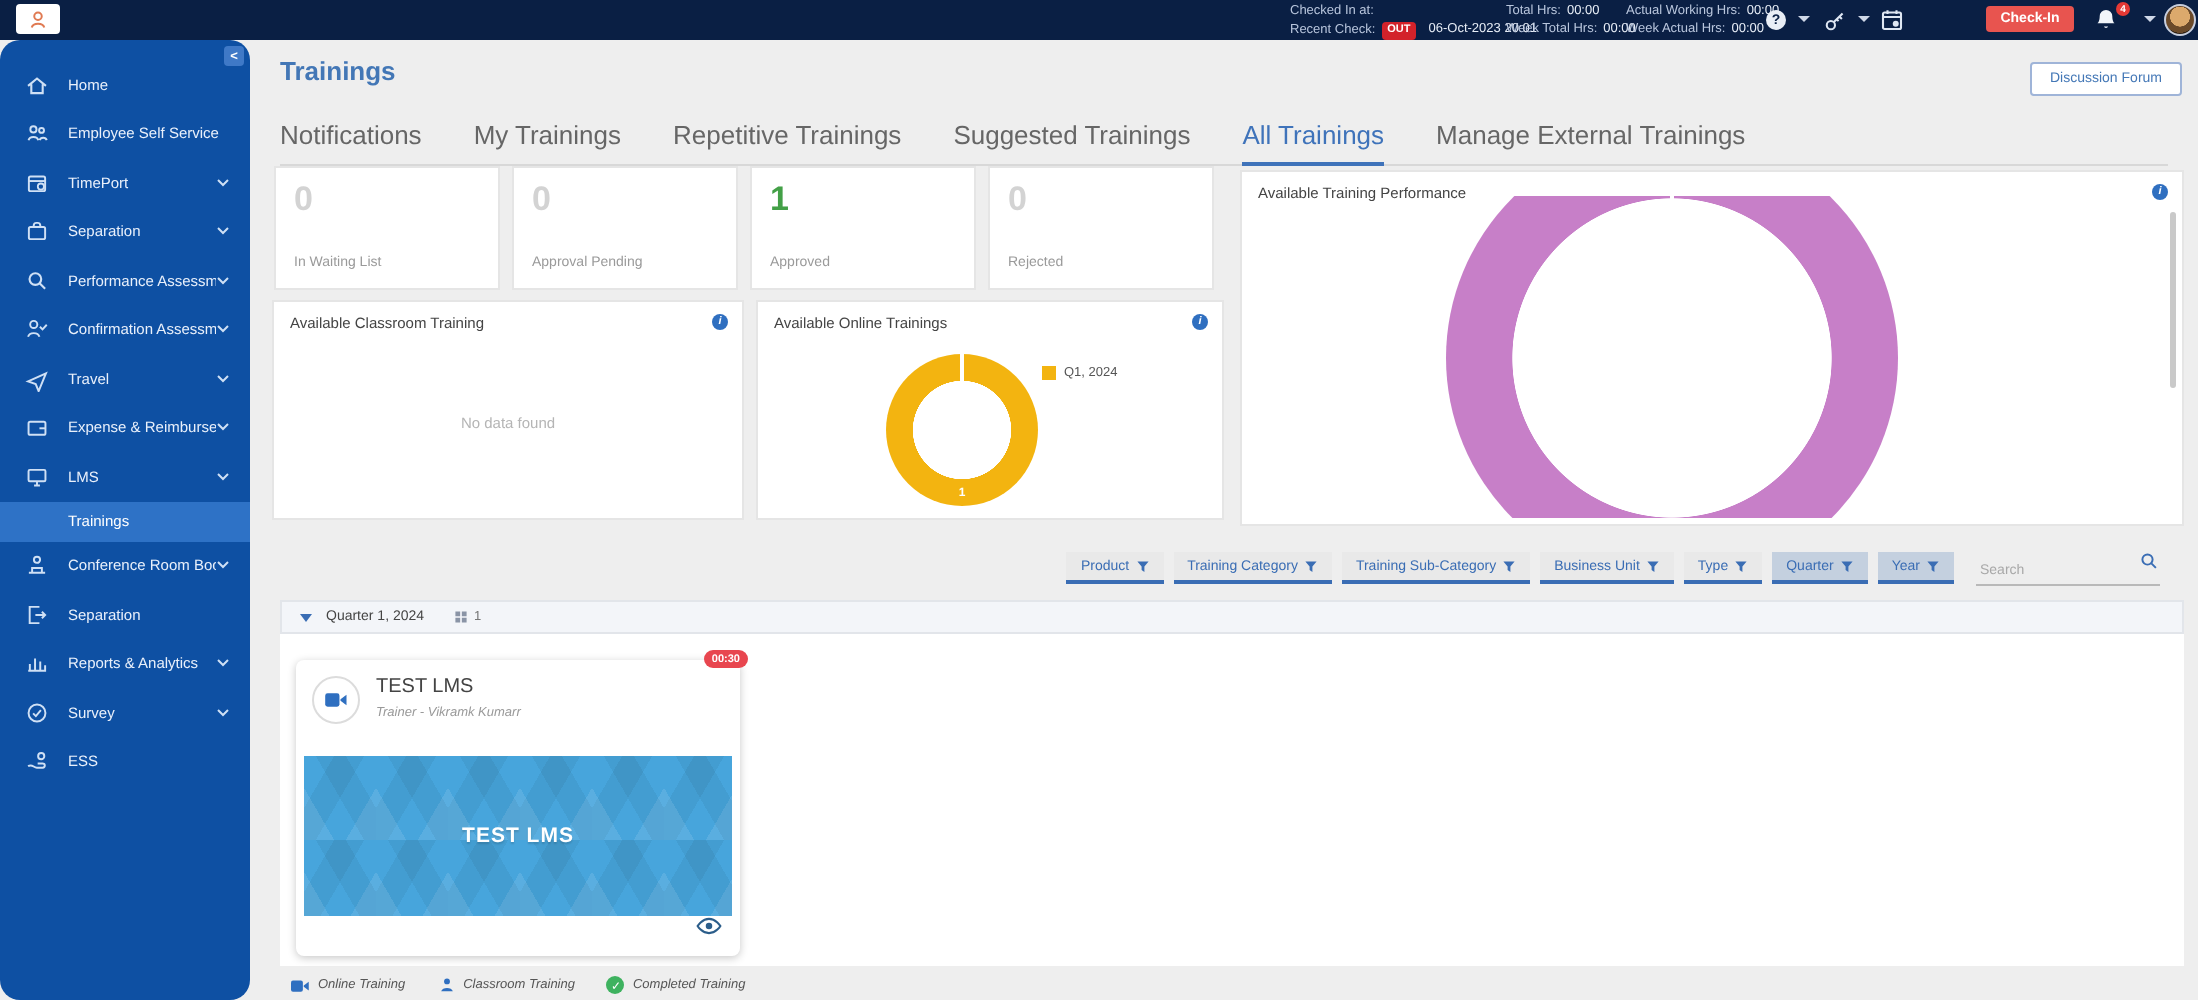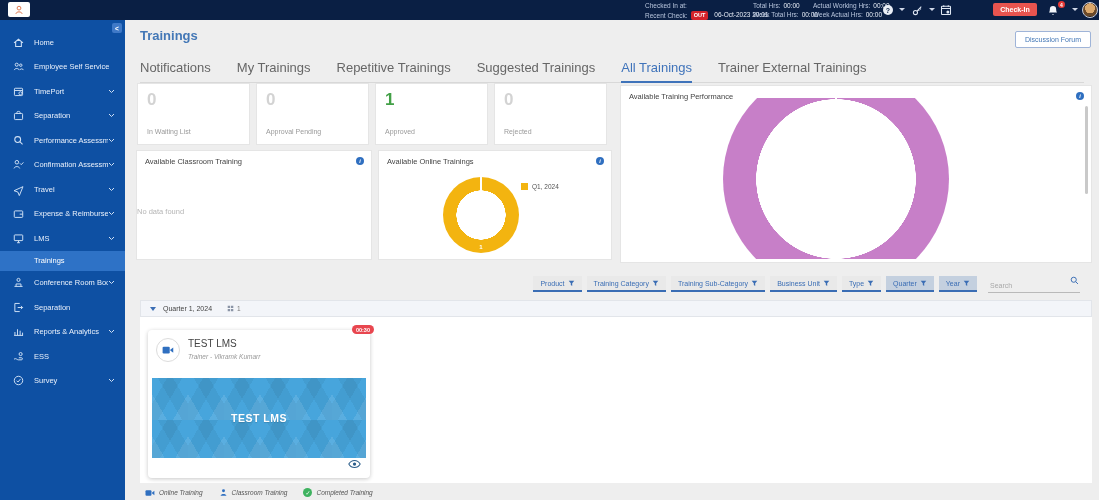--- a/index.html
+++ b/index.html
@@ -21,21 +21,21 @@
                  font-size:7px; font-weight:bold; display:flex; align-items:center; justify-content:center; }
   .checkin-btn { position:absolute; left:993px; top:3px; width:44px; height:13px; background:#e8544f; border:none;
                  border-radius:2px; color:#fff; font-size:7px; font-weight:bold; font-family:inherit; cursor:pointer; }
   .bell-wrap { position:absolute; left:1047px; top:3px; width:14px; height:14px; }
   .bell-badge { position:absolute; right:-4px; top:-2px; min-width:7px; height:7px; background:#e53935; border-radius:4px;
                 color:#fff; font-size:5px; font-weight:bold; display:flex; align-items:center; justify-content:center; padding:0 1px; }
   .avatar { position:absolute; left:1082px; top:2px; width:16px; height:16px; border-radius:50%;
             background:radial-gradient(circle at 50% 38%, #dca96c 0 44%, #6b4a2a 45% 72%, #2e2013 73% 100%); border:1px solid #c7cede; }
 
   
-  .sidebar { position:absolute; left:0; top:20px; width:125px; height:480px; background:#0e50a3; z-index:4; padding-top:10px; }
+  .sidebar { position:absolute; left:0; top:20px; width:125px; height:480px; background:#0e50a3; z-index:4; padding-top:10px;border-radius:10px; }
   .collapse-chip { position:absolute; right:3px; top:3px; width:10px; height:10px; background:#3f79c7; border-radius:2px;
                    color:#fff; font-size:6.5px; font-weight:bold; display:flex; align-items:center; justify-content:center; cursor:pointer; }
   .side-item { height:24.5px; display:flex; align-items:center; padding:0 10px 0 12px; color:#e9f0fb; font-size:7.5px; cursor:pointer; }
   .side-item .s-ic { width:13px; height:13px; margin-right:9px; flex:0 0 13px; color:#cfe0f5; }
   .side-item .s-label { flex:1; white-space:nowrap; overflow:hidden; }
   .side-item .s-chev { flex:0 0 7px; }
   .side-subitem { height:20px; display:flex; align-items:center; padding-left:34px; background:#2e72c6;
                   color:#ffffff; font-size:7.5px; cursor:pointer; }
 
   
@@ -60,21 +60,21 @@
              color:#fff; font-size:5.5px; font-weight:bold; display:flex; align-items:center; justify-content:center;
              font-style:italic; cursor:pointer; }
   .panel-cats { left:495px; top:65px; width:472px; height:178px; }
   .cats-clip { position:absolute; left:0; top:12px; width:452px; height:161px; overflow:hidden; }
   .donut-purple { position:absolute; left:102px; top:-32px; width:226px; height:226px; border-radius:50%;
                   background:radial-gradient(closest-side, transparent 0 70.5%, #c77fc8 70.8% 100%); }
   .donut-purple .notch { position:absolute; left:112px; top:0; width:2px; height:34px; background:#fff; }
   .cats-scroll { position:absolute; right:3px; top:20px; width:3px; height:88px; background:#c9c9c9; border-radius:2px; cursor:pointer; }
 
   .panel-class { left:11px; top:130px; width:236px; height:110px; }
-  .no-data { position:absolute; left:0; right:0; top:56px; color:#b5b5b5; font-size:7.5px; }
+  .no-data { position:absolute; left:0; right:0; top:56px; text-align:center; color:#b5b5b5; font-size:7.5px; }
 
   .panel-online { left:253px; top:130px; width:234px; height:110px; }
   .donut-yellow { position:absolute; left:64px; top:26px; width:76px; height:76px; border-radius:50%;
                   background:radial-gradient(closest-side, transparent 0 64.5%, #f3b410 65% 100%); }
   .donut-yellow .notch { position:absolute; left:37px; top:0; width:2px; height:14px; background:#fff; }
   .donut-val { position:absolute; left:0; right:0; bottom:3px; text-align:center; color:#fff; font-size:6px; font-weight:bold; }
   .online-legend { position:absolute; left:142px; top:32px; display:flex; align-items:center; gap:4px; }
   .legend-sq { width:7px; height:7px; background:#f3b410; }
   .online-legend span { font-size:6.5px; color:#555; }
 
@@ -292,48 +292,48 @@
       <svg class="s-ic" viewBox="0 0 16 16">
           <path d="M3.6 12.8V8.6M6.8 12.8V5.2M10 12.8V7M13 12.8V9.4M2.6 12.8h11" stroke="currentColor" stroke-width="1.2" fill="none"></path>
         </svg>
       <span class="s-label">Reports &amp; Analytics</span>
       <svg class="s-chev" width="7" height="5" viewBox="0 0 7 5">
           <path d="M1 1l2.5 2.5L6 1" stroke="#cfe0f5" fill="none"></path>
         </svg>
     </div>
     <div class="side-item">
       <svg class="s-ic" viewBox="0 0 16 16">
+          <circle cx="8" cy="8" r="5.2" fill="none" stroke="currentColor" stroke-width="1.2"></circle>
+          <path d="M5.6 8.2l1.7 1.7 3.1-3.6" fill="none" stroke="currentColor" stroke-width="1.2"></path>
+        </svg>
+      <span class="s-label">Survey</span>
+      <svg class="s-chev" width="7" height="5" viewBox="0 0 7 5">
+          <path d="M1 1l2.5 2.5L6 1" stroke="#cfe0f5" fill="none"></path>
+        </svg>
+    </div>
+    <div class="side-item">
+      <svg class="s-ic" viewBox="0 0 16 16">
           <path d="M2.5 11.2c2.6-1.6 3.4.9 5.4.9h3.6a1.3 1.3 0 000-2.6H8.4" fill="none" stroke="currentColor" stroke-width="1.2"></path>
           <circle cx="10.6" cy="5" r="1.9" fill="none" stroke="currentColor" stroke-width="1.2"></circle>
         </svg>
       <span class="s-label">ESS</span>
-    </div>
-    <div class="side-item">
-      <svg class="s-ic" viewBox="0 0 16 16">
-          <circle cx="8" cy="8" r="5.2" fill="none" stroke="currentColor" stroke-width="1.2"></circle>
-          <path d="M5.6 8.2l1.7 1.7 3.1-3.6" fill="none" stroke="currentColor" stroke-width="1.2"></path>
-        </svg>
-      <span class="s-label">Survey</span>
-      <svg class="s-chev" width="7" height="5" viewBox="0 0 7 5">
-          <path d="M1 1l2.5 2.5L6 1" stroke="#cfe0f5" fill="none"></path>
-        </svg>
     </div>
   </nav>
 
   <main class="main">
     <h1 class="page-title">Trainings</h1>
     <button class="forum-btn">Discussion Forum</button>
 
     <div class="tabs">
       <div class="tab">Notifications</div>
       <div class="tab">My Trainings</div>
       <div class="tab">Repetitive Trainings</div>
       <div class="tab">Suggested Trainings</div>
       <div class="tab active">All Trainings</div>
-      <div class="tab">Trainer External Trainings</div>
+      <div class="tab">Manage External Trainings</div>
     </div>
 
     <div class="stats">
       <div class="stat-card">
         <div class="stat-value">0</div>
         <div class="stat-label">In Waiting List</div>
       </div>
       <div class="stat-card">
         <div class="stat-value">0</div>
         <div class="stat-label">Approval Pending</div>

